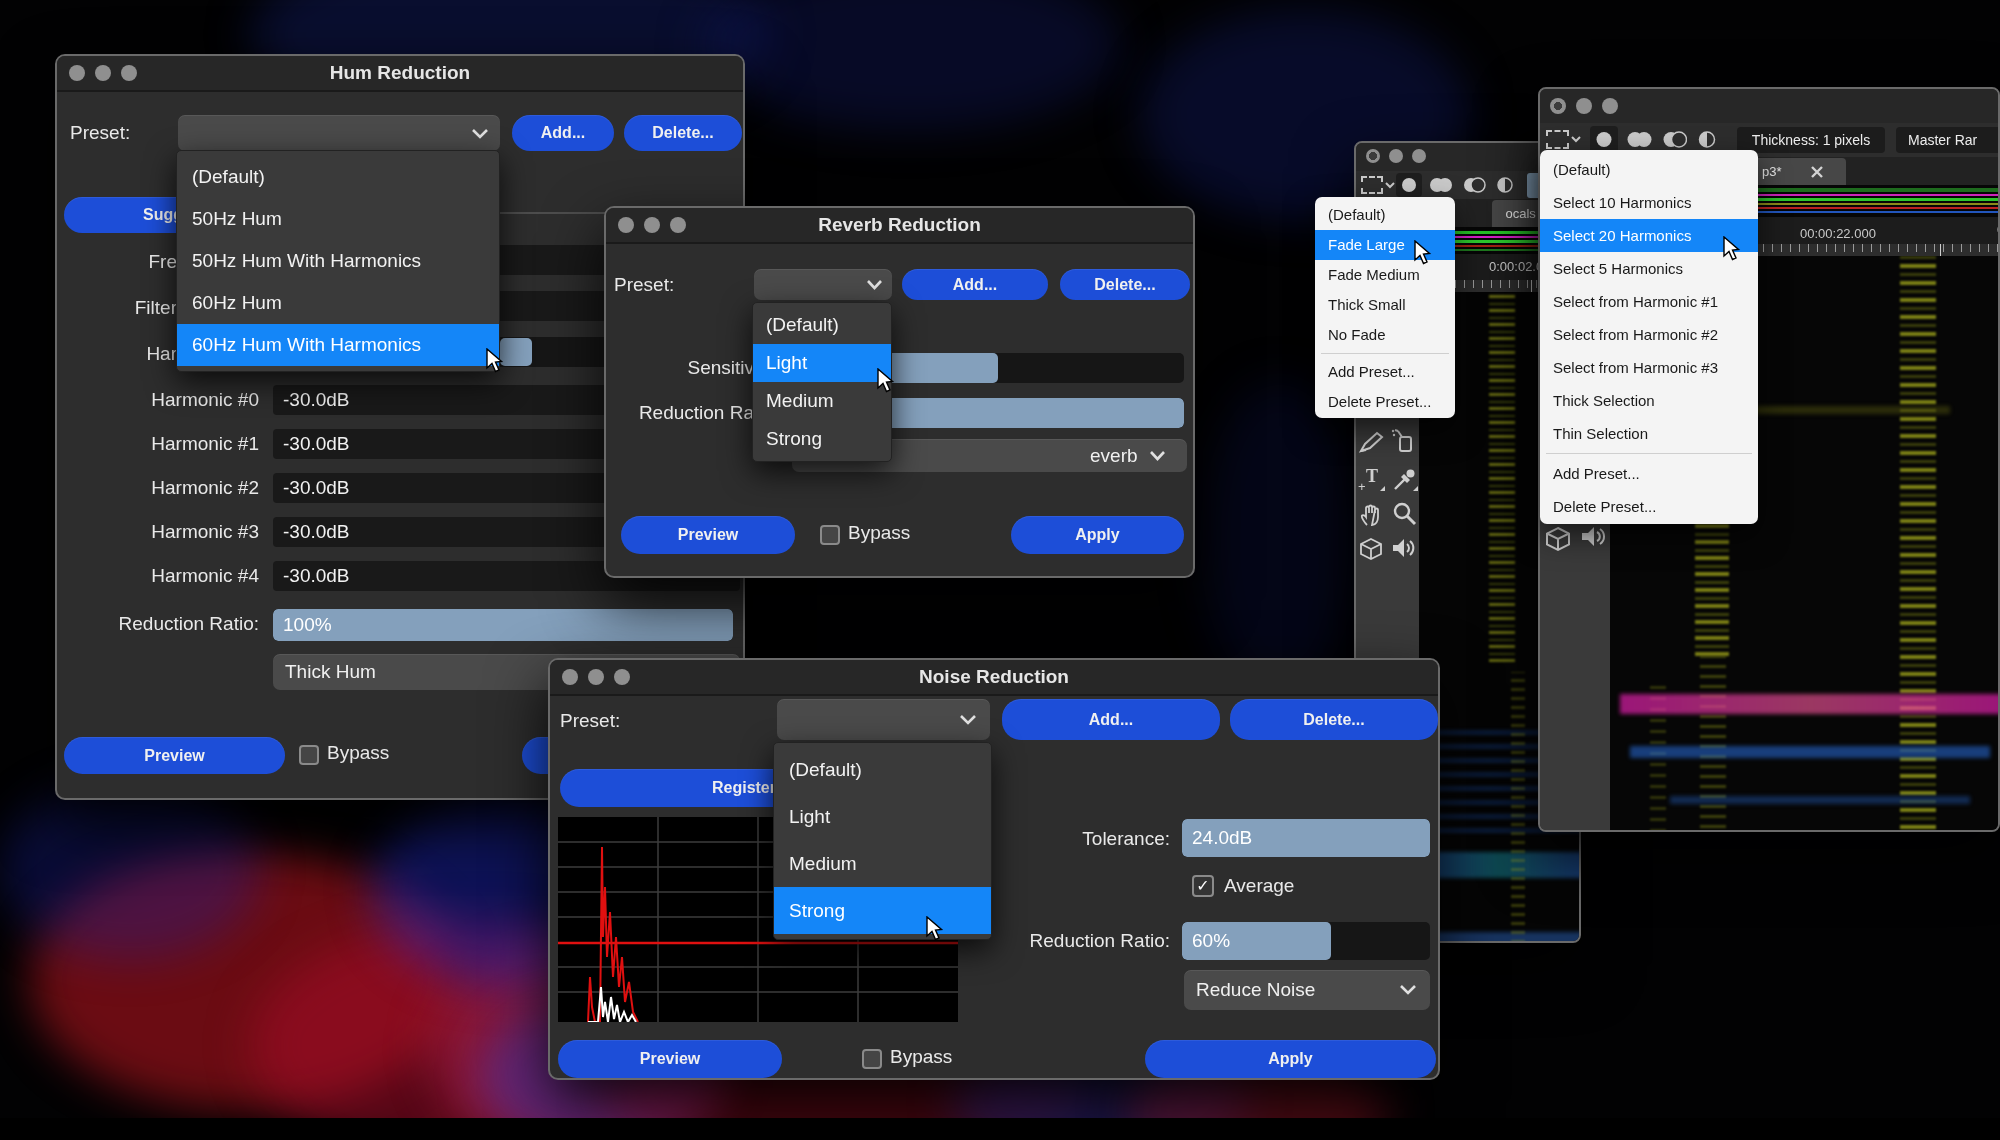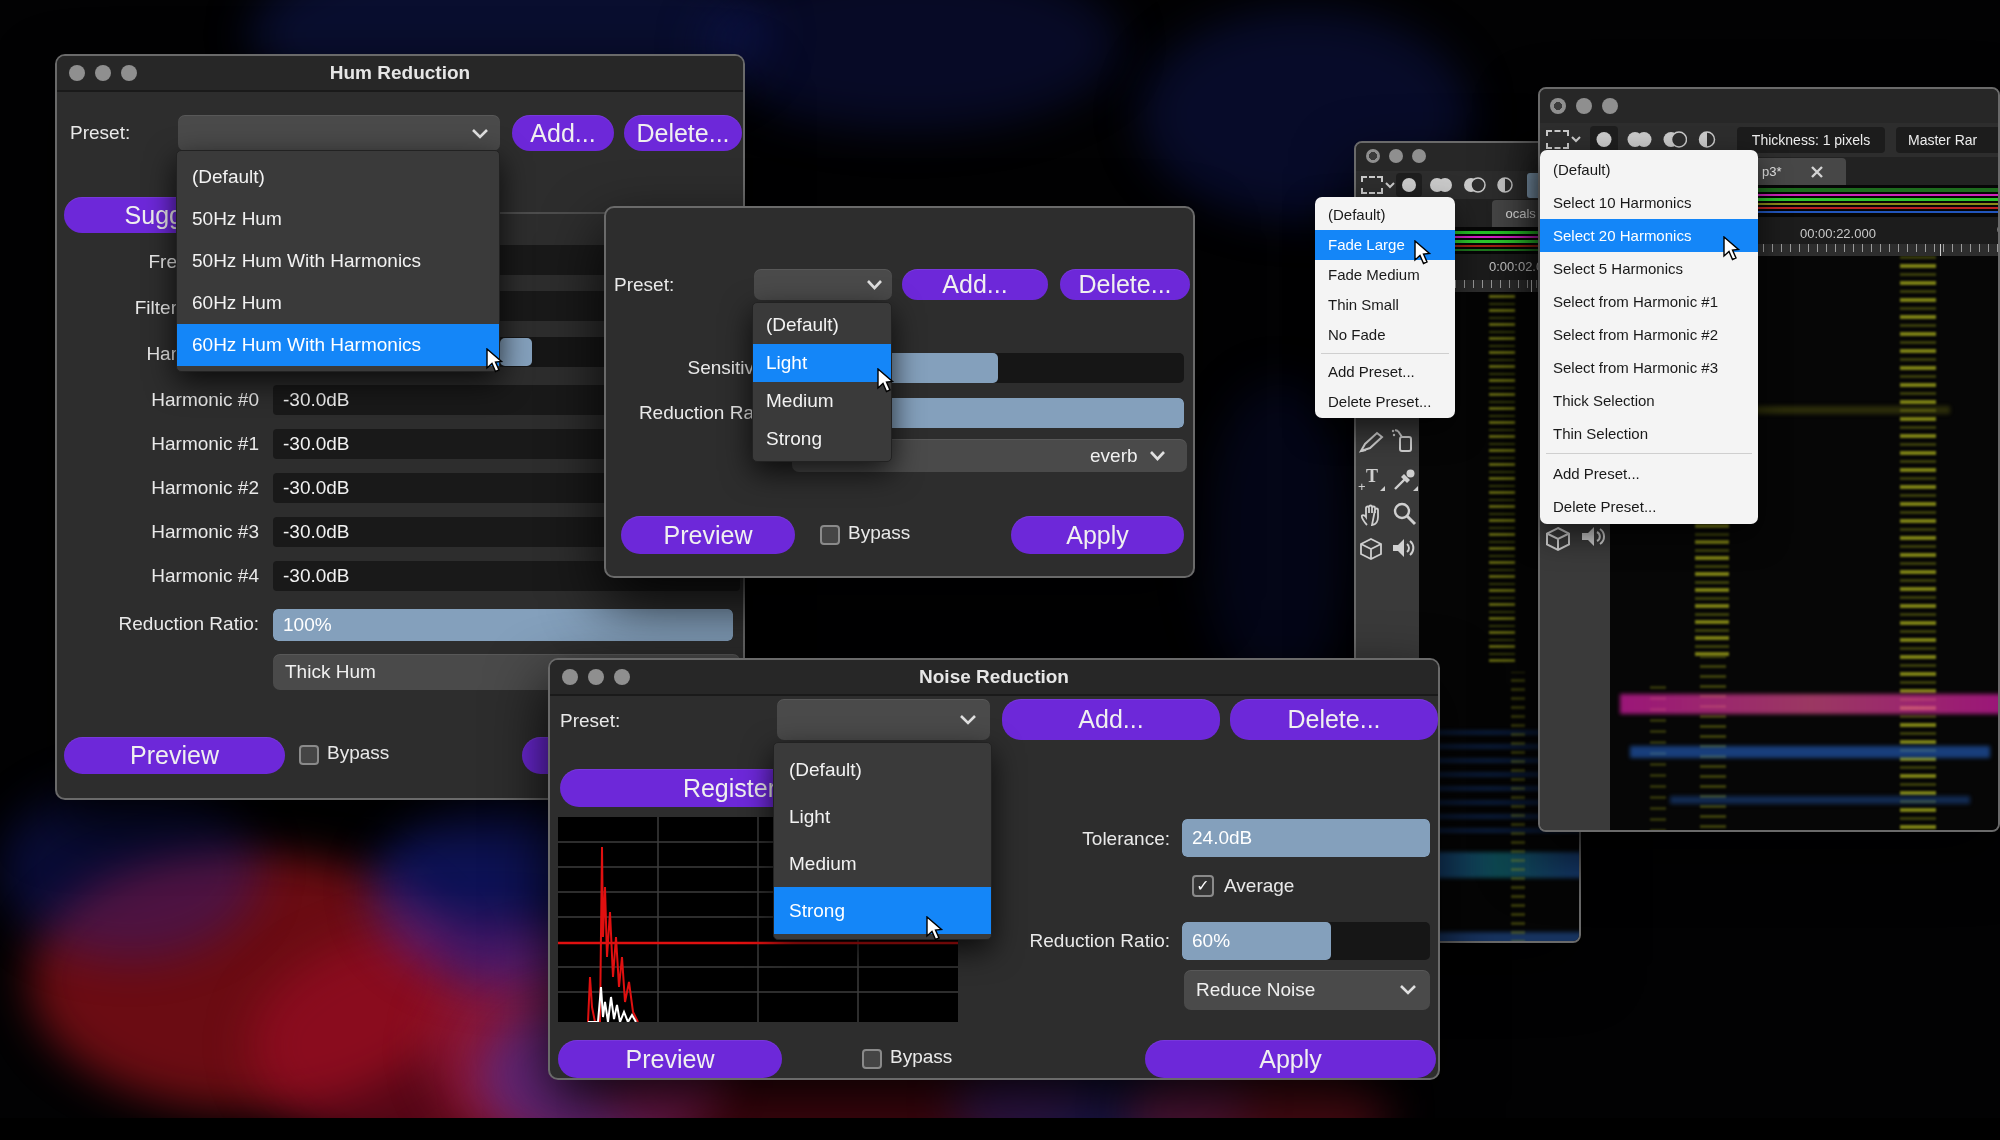--- a/index.html
+++ b/index.html
@@ -7,22 +7,22 @@
          font-family:"Liberation Sans", sans-serif;color:#e8e8e8;}
   .abs{position:absolute;}
   .blob{position:absolute;border-radius:50%;filter:blur(22px);}
   .win{position:absolute;background:#2d2d2d;border:2px solid #6a6a6a;border-radius:10px;
        box-shadow:0 24px 60px rgba(0,0,0,.85);overflow:hidden;box-sizing:border-box;}
   .titlebar{position:absolute;left:0;top:0;right:0;background:#272727;border-bottom:2px solid #1a1a1a;}
   .dot{position:absolute;border-radius:50%;background:#8f8f8f;}
   .wtitle{position:absolute;left:0;right:0;text-align:center;font-size:19px;font-weight:bold;color:#e6e6e6;}
   .lbl{position:absolute;font-size:19px;color:#e9e9e9;white-space:nowrap;}
   .rlbl{position:absolute;font-size:19px;color:#e9e9e9;text-align:right;white-space:nowrap;overflow:hidden;}
-  .btn{position:absolute;background:#6d28d9;border-radius:19px;text-align:center;color:#f0f0f0;
-       font-size:25px;box-shadow:inset 0 1px 0 rgba(255,255,255,.08);}
+  .btn{position:absolute;background:#1d4ed8;border-radius:19px;text-align:center;color:#f0f0f0;
+       font-size:16px;box-shadow:inset 0 1px 0 rgba(255,255,255,.08);font-weight:bold;}
   .select{position:absolute;background:#4a4a4a;border-radius:7px;color:#f0f0f0;font-size:19px;
           box-shadow:inset 0 1px 0 rgba(255,255,255,.08);}
   .field{position:absolute;background:#191919;border-radius:4px;color:#f2f2f2;font-size:19px;}
   .slider{position:absolute;background:#161616;border-radius:5px;overflow:hidden;}
   .fill{position:absolute;left:0;top:0;bottom:0;background:#84a0bc;border-radius:5px;}
   .sval{position:absolute;left:10px;top:0;bottom:0;font-size:19px;color:#fff;z-index:2;}
   .cb{position:absolute;background:#343434;border:2px solid #8a8a8a;border-radius:4px;box-sizing:border-box;
       color:#fff;text-align:center;}
   .menu-dark{position:absolute;background:#3a3a3a;border-radius:5px;box-shadow:0 10px 30px rgba(0,0,0,.75);
              border:1px solid #222;}
@@ -308,20 +308,26 @@
 
   <div class="menu-dark" style="left:176px;top:150px;width:322px;height:220px;z-index:100;">
     <div class="mi mi-dark" style="top:5px;height:42px;line-height:42px;">(Default)</div>
     <div class="mi mi-dark" style="top:47px;height:42px;line-height:42px;">50Hz Hum</div>
     <div class="mi mi-dark" style="top:89px;height:42px;line-height:42px;">50Hz Hum With Harmonics</div>
     <div class="mi mi-dark" style="top:131px;height:42px;line-height:42px;">60Hz Hum</div>
     <div class="mi mi-dark mi-hl" style="top:173px;height:42px;line-height:42px;">60Hz Hum With Harmonics</div>
   </div>
 
   <div class="win" style="left:604px;top:206px;width:591px;height:372px;z-index:40;">
+    <div class="titlebar" style="height:34px;">
+      <div class="dot" style="left:12px;top:9px;width:16px;height:16px;"></div>
+      <div class="dot" style="left:38px;top:9px;width:16px;height:16px;"></div>
+      <div class="dot" style="left:64px;top:9px;width:16px;height:16px;"></div>
+      <div class="wtitle" style="top:6px;">Reverb Reduction</div>
+    </div>
     <div class="lbl" style="left:8px;top:66px;">Preset:</div>
     <div class="select" style="left:148px;top:61px;width:138px;height:31px;">
       <span style="line-height:31px;padding-left:10px;"></span>
       <svg class="chev" style="right:10px;top:11px;" width="15" height="10">
           <polyline points="1,1 7.5,8 14,1" fill="none" stroke="#e0e0e0" stroke-width="2.6"></polyline>
         </svg>
     </div>
     <div class="btn" style="left:296px;top:61px;width:146px;height:31px;line-height:31px;">Add...</div>
     <div class="btn" style="left:454px;top:61px;width:130px;height:31px;line-height:31px;">Delete...</div>
     <div class="rlbl" style="left:0px;top:149px;width:148px;">Sensitiv</div>
@@ -416,21 +422,21 @@
     <div class="mi mi-dark" style="top:3px;height:47px;line-height:47px;">(Default)</div>
     <div class="mi mi-dark" style="top:50px;height:47px;line-height:47px;">Light</div>
     <div class="mi mi-dark" style="top:97px;height:47px;line-height:47px;">Medium</div>
     <div class="mi mi-dark mi-hl" style="top:144px;height:47px;line-height:47px;">Strong</div>
   </div>
 
   <div class="menu-light" style="left:1315px;top:197px;width:140px;height:221px;z-index:100;">
     <div class="mi mi-light" style="top:3px;height:30px;line-height:30px;">(Default)</div>
     <div class="mi mi-light mi-hl" style="top:33px;height:30px;line-height:30px;">Fade Large</div>
     <div class="mi mi-light" style="top:63px;height:30px;line-height:30px;">Fade Medium</div>
-    <div class="mi mi-light" style="top:93px;height:30px;line-height:30px;">Thin Small</div>
+    <div class="mi mi-light" style="top:93px;height:30px;line-height:30px;">Thick Small</div>
     <div class="mi mi-light" style="top:123px;height:30px;line-height:30px;">No Fade</div>
     <div class="msep" style="top:156px;"></div>
     <div class="mi mi-light" style="top:160px;height:30px;line-height:30px;">Add Preset...</div>
     <div class="mi mi-light" style="top:190px;height:30px;line-height:30px;">Delete Preset...</div>
   </div>
 
   <div class="menu-light" style="left:1540px;top:150px;width:218px;height:374px;z-index:100;">
     <div class="mi mi-light" style="top:3px;height:33px;line-height:33px;">(Default)</div>
     <div class="mi mi-light" style="top:36px;height:33px;line-height:33px;">Select 10 Harmonics</div>
     <div class="mi mi-light mi-hl" style="top:69px;height:33px;line-height:33px;">Select 20 Harmonics</div>

